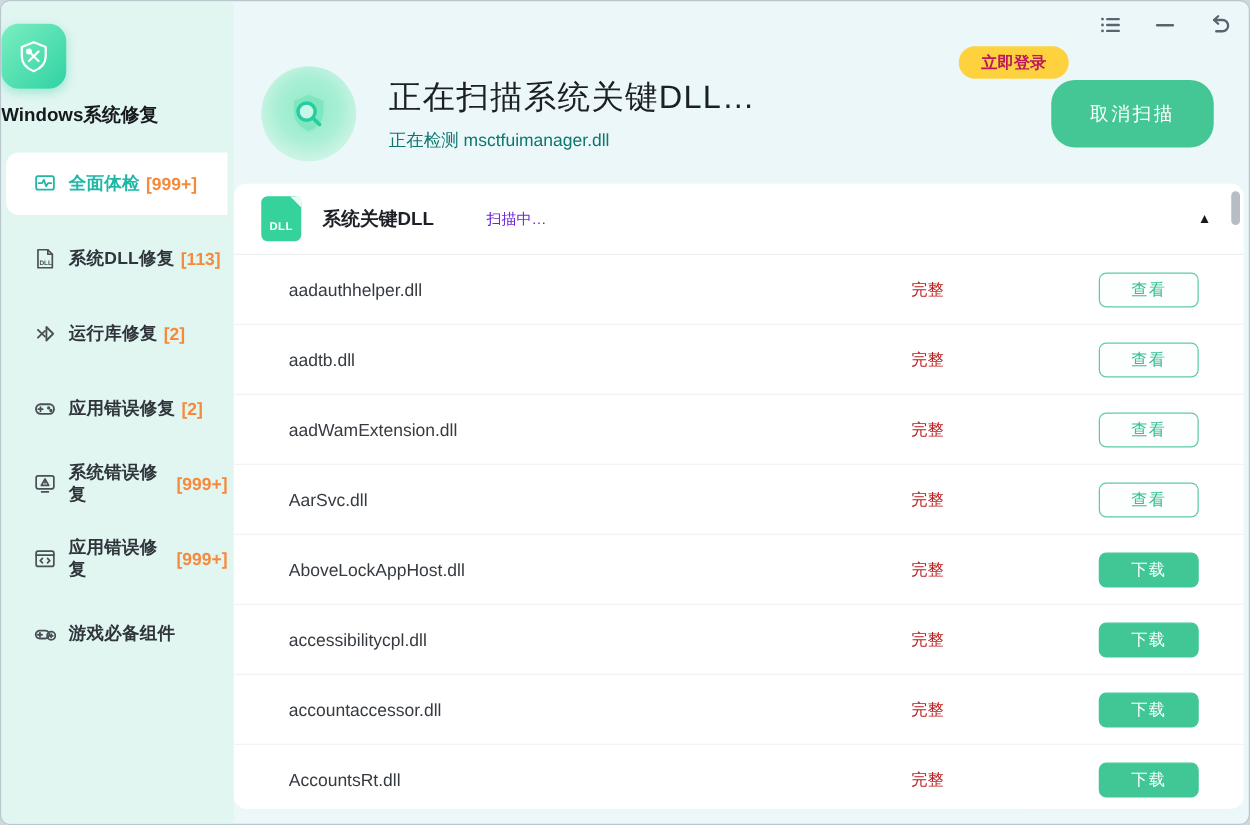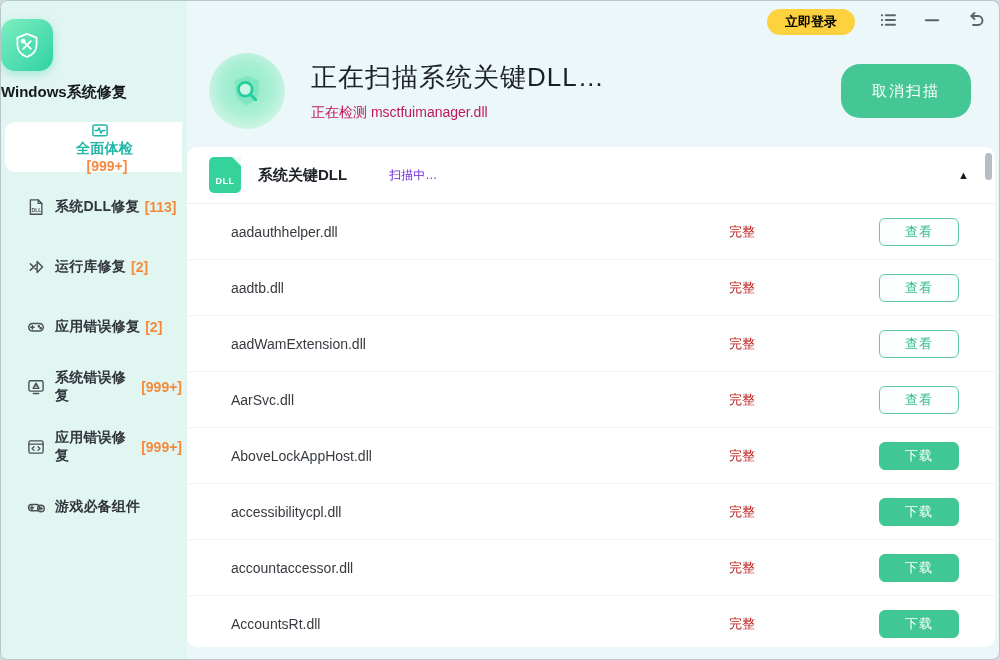--- a/index.html
+++ b/index.html
@@ -26,43 +26,43 @@
   }
   .app-title { margin-top:12px; font-size:15px; font-weight:bold; color:#15181c; }
   .menu { margin-top:20px; width:100%; padding:0 0 0 4px; }
   .menu-item {
     height:50px; margin-bottom:10px; display:flex; align-items:center;
     padding-left:22px; cursor:pointer; color:#2f353b; font-size:14px;
   }
   .menu-item .mi-icon { width:18px; height:18px; margin-right:10px; color:#4a5056; flex:0 0 18px; }
   .menu-item .mi-label { font-weight:600; letter-spacing:.2px; }
   .menu-item .mi-count { color:#f58a3c; margin-left:5px; font-weight:600; }
-  .menu-item.active { background:#ffffff; border-radius:10px 0 0 10px; margin-right:0;flex-direction:column; }
+  .menu-item.active { background:#ffffff; border-radius:10px 0 0 10px; margin-right:0; }
   .menu-item.active .mi-label { color:#1fb7a6; }
   .menu-item.active .mi-icon { color:#1fb7a6; }
 
   
   .main { flex:1; display:flex; flex-direction:column; min-width:0; }
 
   .topbar { height:40px; padding:8px 12px 0 0; display:flex; justify-content:flex-end; align-items:flex-start; gap:22px; }
   .login-btn {
-    background:#fdd23e; color:#000000; font-size:13px; font-weight:bold;
-    border:none; border-radius:13px; height:26px; padding:0 18px; cursor:pointer;
+    background:#fdd23e; color:#be185d; font-size:13px; font-weight:bold;
+    border:none; border-radius:13px; height:26px; padding:0 18px; cursor:pointer;margin-top:28px;
   }
   .win-icon { width:22px; height:22px; color:#5b646d; cursor:pointer; display:flex; align-items:center; justify-content:center; }
 
   .scanhead { display:flex; align-items:center; padding:12px 20px 18px 22px; }
   .scan-icon {
     width:76px; height:76px; border-radius:50%;
     background:radial-gradient(circle at 50% 45%, #8feccb 0%, #a9efd5 45%, #c9f4e3 70%, #d9f8ec 100%);
     display:flex; align-items:center; justify-content:center; flex:0 0 76px;
   }
   .scan-texts { margin-left:26px; flex:1; min-width:0; }
   .scan-title { font-size:26px; color:#1c2025; letter-spacing:1px; }
-  .scan-sub { font-size:14px; color:#be185d; margin-top:9px; }
+  .scan-sub { font-size:14px; color:#0f766e; margin-top:9px; }
   .cancel-btn {
     background:#44c795; color:#fff; border:none; border-radius:19px;
     width:130px; height:54px; font-size:15px; letter-spacing:2px; cursor:pointer; margin-right:8px;
     flex:0 0 130px;
   }
 
   .card {
     flex:1; background:#fff; margin:0 4px 12px 0; border-radius:10px;
     overflow:hidden; position:relative;
   }

